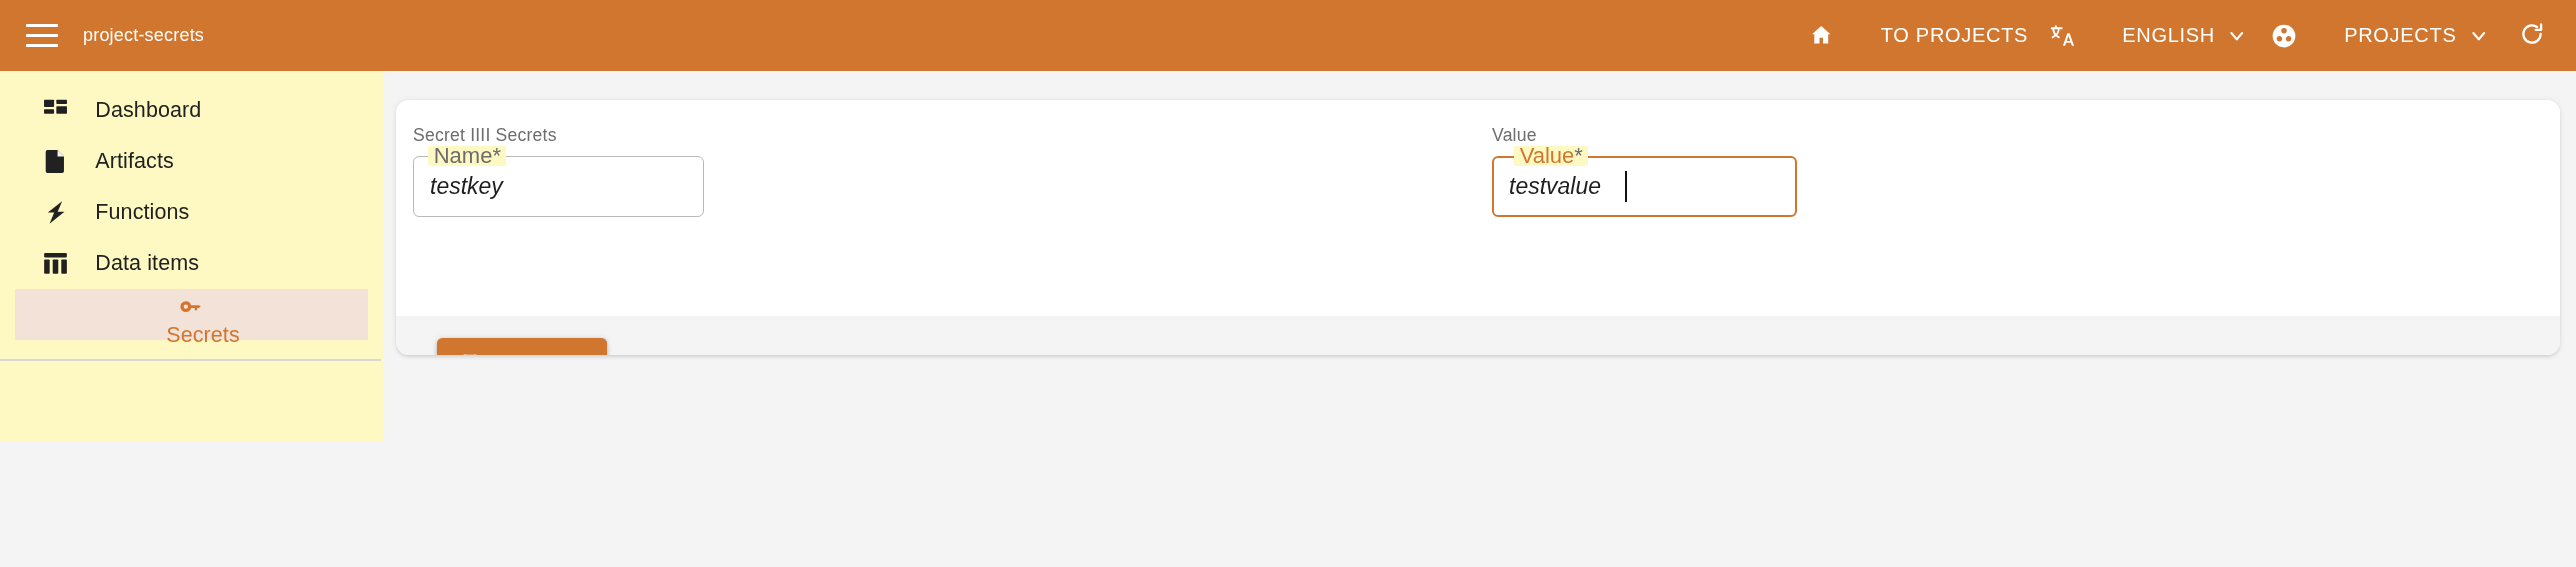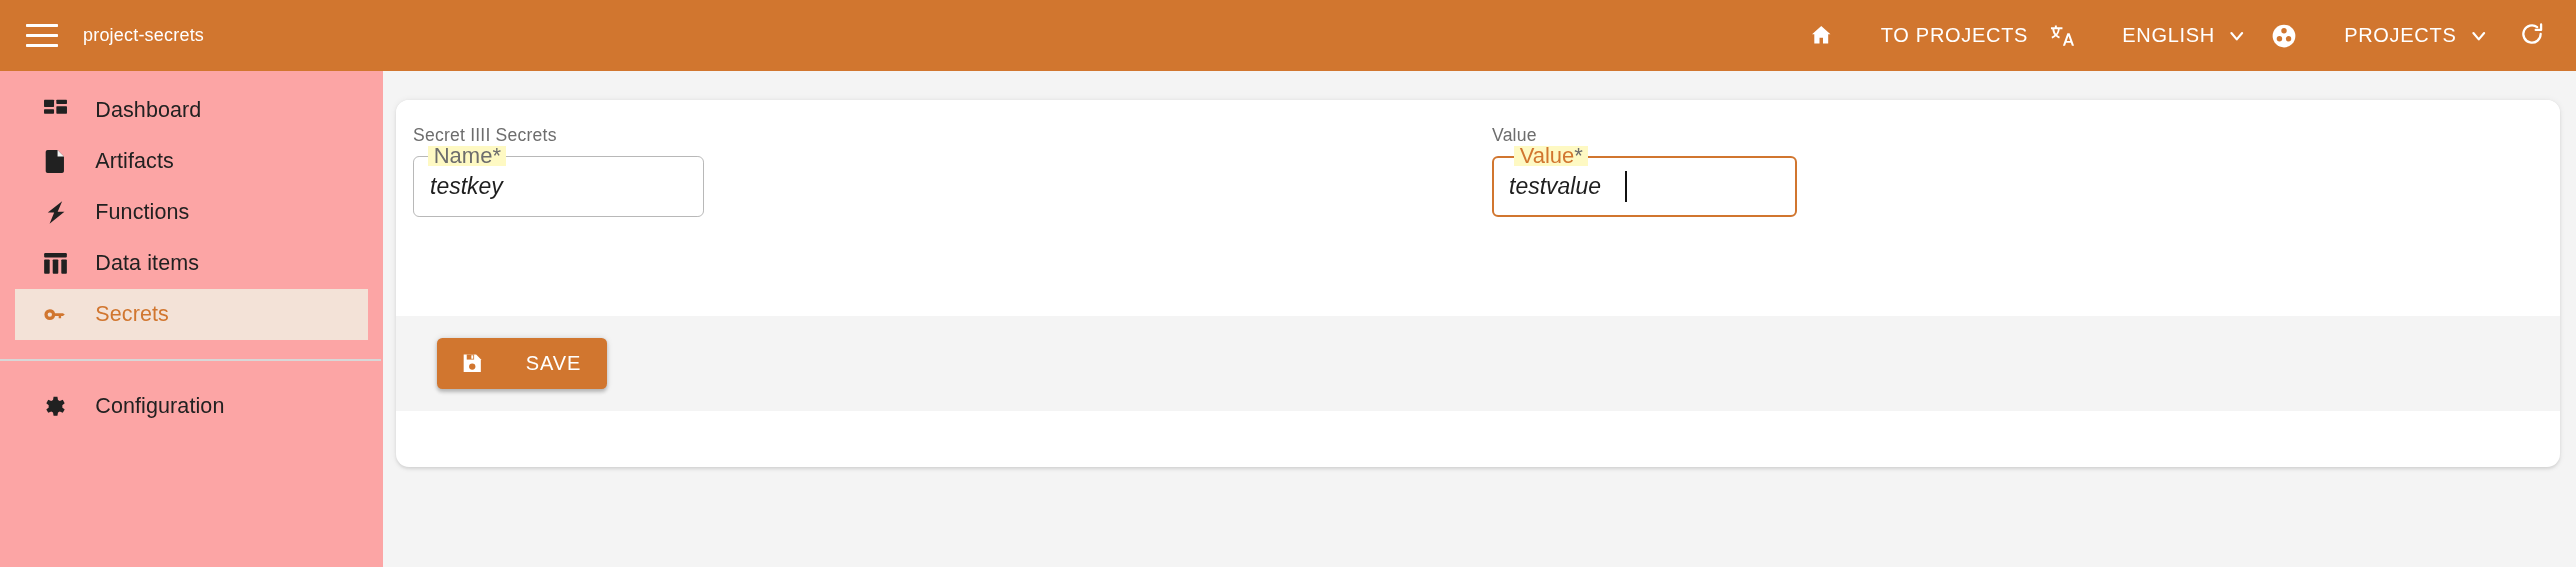--- a/index.html
+++ b/index.html
@@ -100,22 +100,22 @@
     margin-left: 7.7px;
     cursor: pointer;
     border-radius: 50%;
   }
 
   
   .sidebar {
     position: absolute;
     top: 71px; left: 0;
     width: 383px;
-    height: 497px;
-    background: #fca5a5;
+    height: 370px;
+    background: #fef9c3;
     padding-top: 14px;
   }
   .nav-item {
     position: relative;
     display: flex;
     align-items: center;
     height: 51px;
     margin: 0 15.3px;
     padding-left: 23px;
     cursor: pointer;
@@ -133,37 +133,38 @@
   .nav-item .nav-icon svg { display: block; }
   .nav-item .nav-label {
     font-size: 21.5px;
     color: #212121;
     font-weight: 400;
     letter-spacing: 0.1px;
     white-space: nowrap;
   }
   .nav-item.active {
     background: #f3e2d7;
+    flex-direction: column;
   }
   .nav-item.active .nav-label { color: #d1762f; }
   .nav-divider {
     height: 1.5px;
     background: #d7d7d7;
     margin: 19px 0 0 0;
     width: 381px;
   }
   .nav-group-bottom { margin-top: 20px; }
 
   
   .card {
     position: absolute;
     left: 396px;
     top: 100px;
     width: 2164px;
-    height: 367px;
+    height: 255px;
     background: #ffffff;
     border-radius: 13px;
     box-shadow: 0 1.5px 3.1px rgba(0,0,0,0.10), 0 0.8px 7.7px rgba(0,0,0,0.06);
     overflow: hidden;
   }
   .card-body {
     position: relative;
     height: 216px;
     background: #ffffff;
     padding: 0;
@@ -380,31 +381,20 @@
     <span class="nav-icon">
       <svg width="29" height="29" viewBox="0 0 24 24" fill="#d1762f">
         <path d="M7.3 7.6a4.5 4.5 0 1 0 0 9 4.5 4.5 0 0 0 4.35-3.4h3.0l.0 2.0 2.0 0 0-2.0 1.5 0 1.55-1.1-1.55-1.1-6.5 0A4.5 4.5 0 0 0 7.3 7.6zm0 2.7a1.8 1.8 0 1 1 0 3.6 1.8 1.8 0 0 1 0-3.6z"></path>
       </svg>
     </span>
     <span class="nav-label">Secrets</span>
   </div>
 
   <div class="nav-divider"></div>
 
-  <div class="nav-group-bottom">
-    <div class="nav-item">
-      <span class="nav-icon">
-        <svg width="29" height="29" viewBox="0 0 24 24" fill="#212121">
-          <path d="M12 8.3a3.7 3.7 0 1 0 0 7.4 3.7 3.7 0 0 0 0-7.4zm0 2.2a1.5 1.5 0 1 1 0 3 1.5 1.5 0 0 1 0-3z"></path>
-          <path d="M10.4 1.8h3.2l.45 2.6c.55.2 1.05.48 1.5.83l2.45-1 1.6 2.78-2 1.66c.06.3.09.6.09.93s-.03.63-.09.93l2 1.66-1.6 2.78-2.45-1c-.45.35-.95.63-1.5.83l-.45 2.6h-3.2l-.45-2.6a6.2 6.2 0 0 1-1.5-.83l-2.45 1-1.6-2.78 2-1.66a6 6 0 0 1 0-1.86l-2-1.66 1.6-2.78 2.45 1c.45-.35.95-.63 1.5-.83z" transform="translate(0 2.2)"></path>
-        </svg>
-      </span>
-      <span class="nav-label">Configuration</span>
-    </div>
-  </div>
 
 </div>
 
 <div class="card">
 
   <div class="card-body">
 
     <div class="field-block" style="left:17px; top:24.5px; width:291px;">
       <div class="field-caption">Secret IIII Secrets</div>
       <div class="mdc-field" style="width:291px;">

